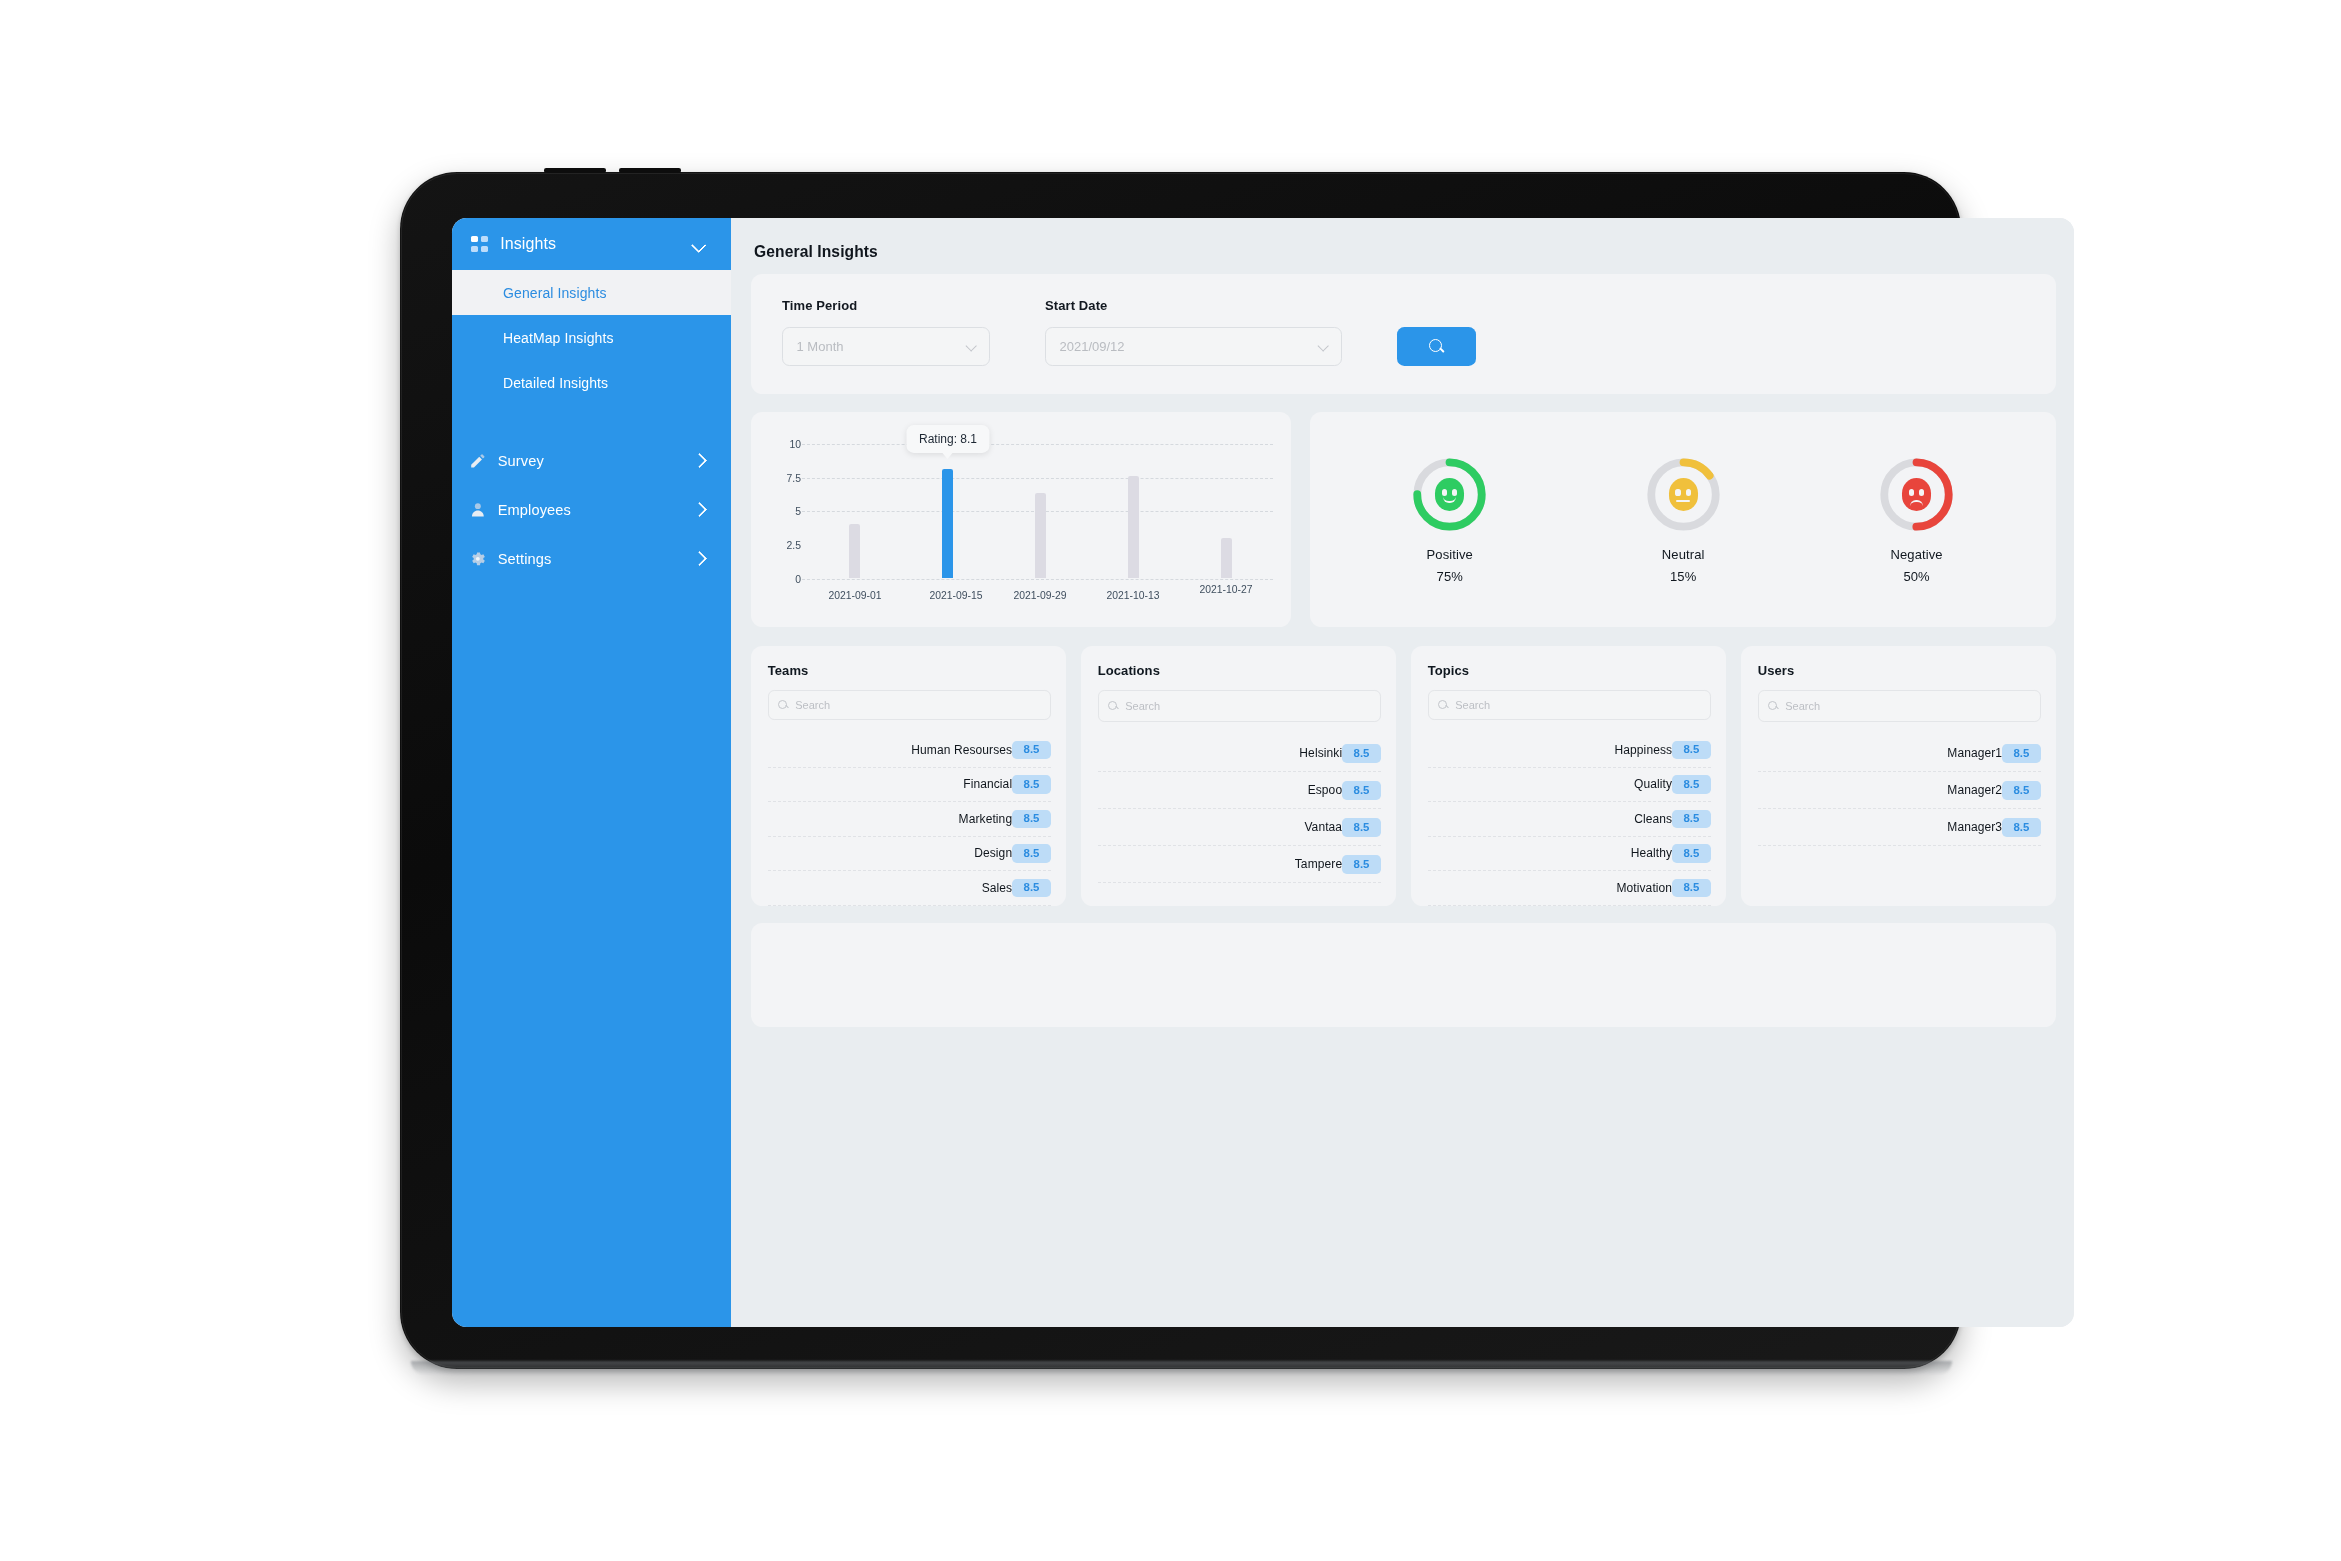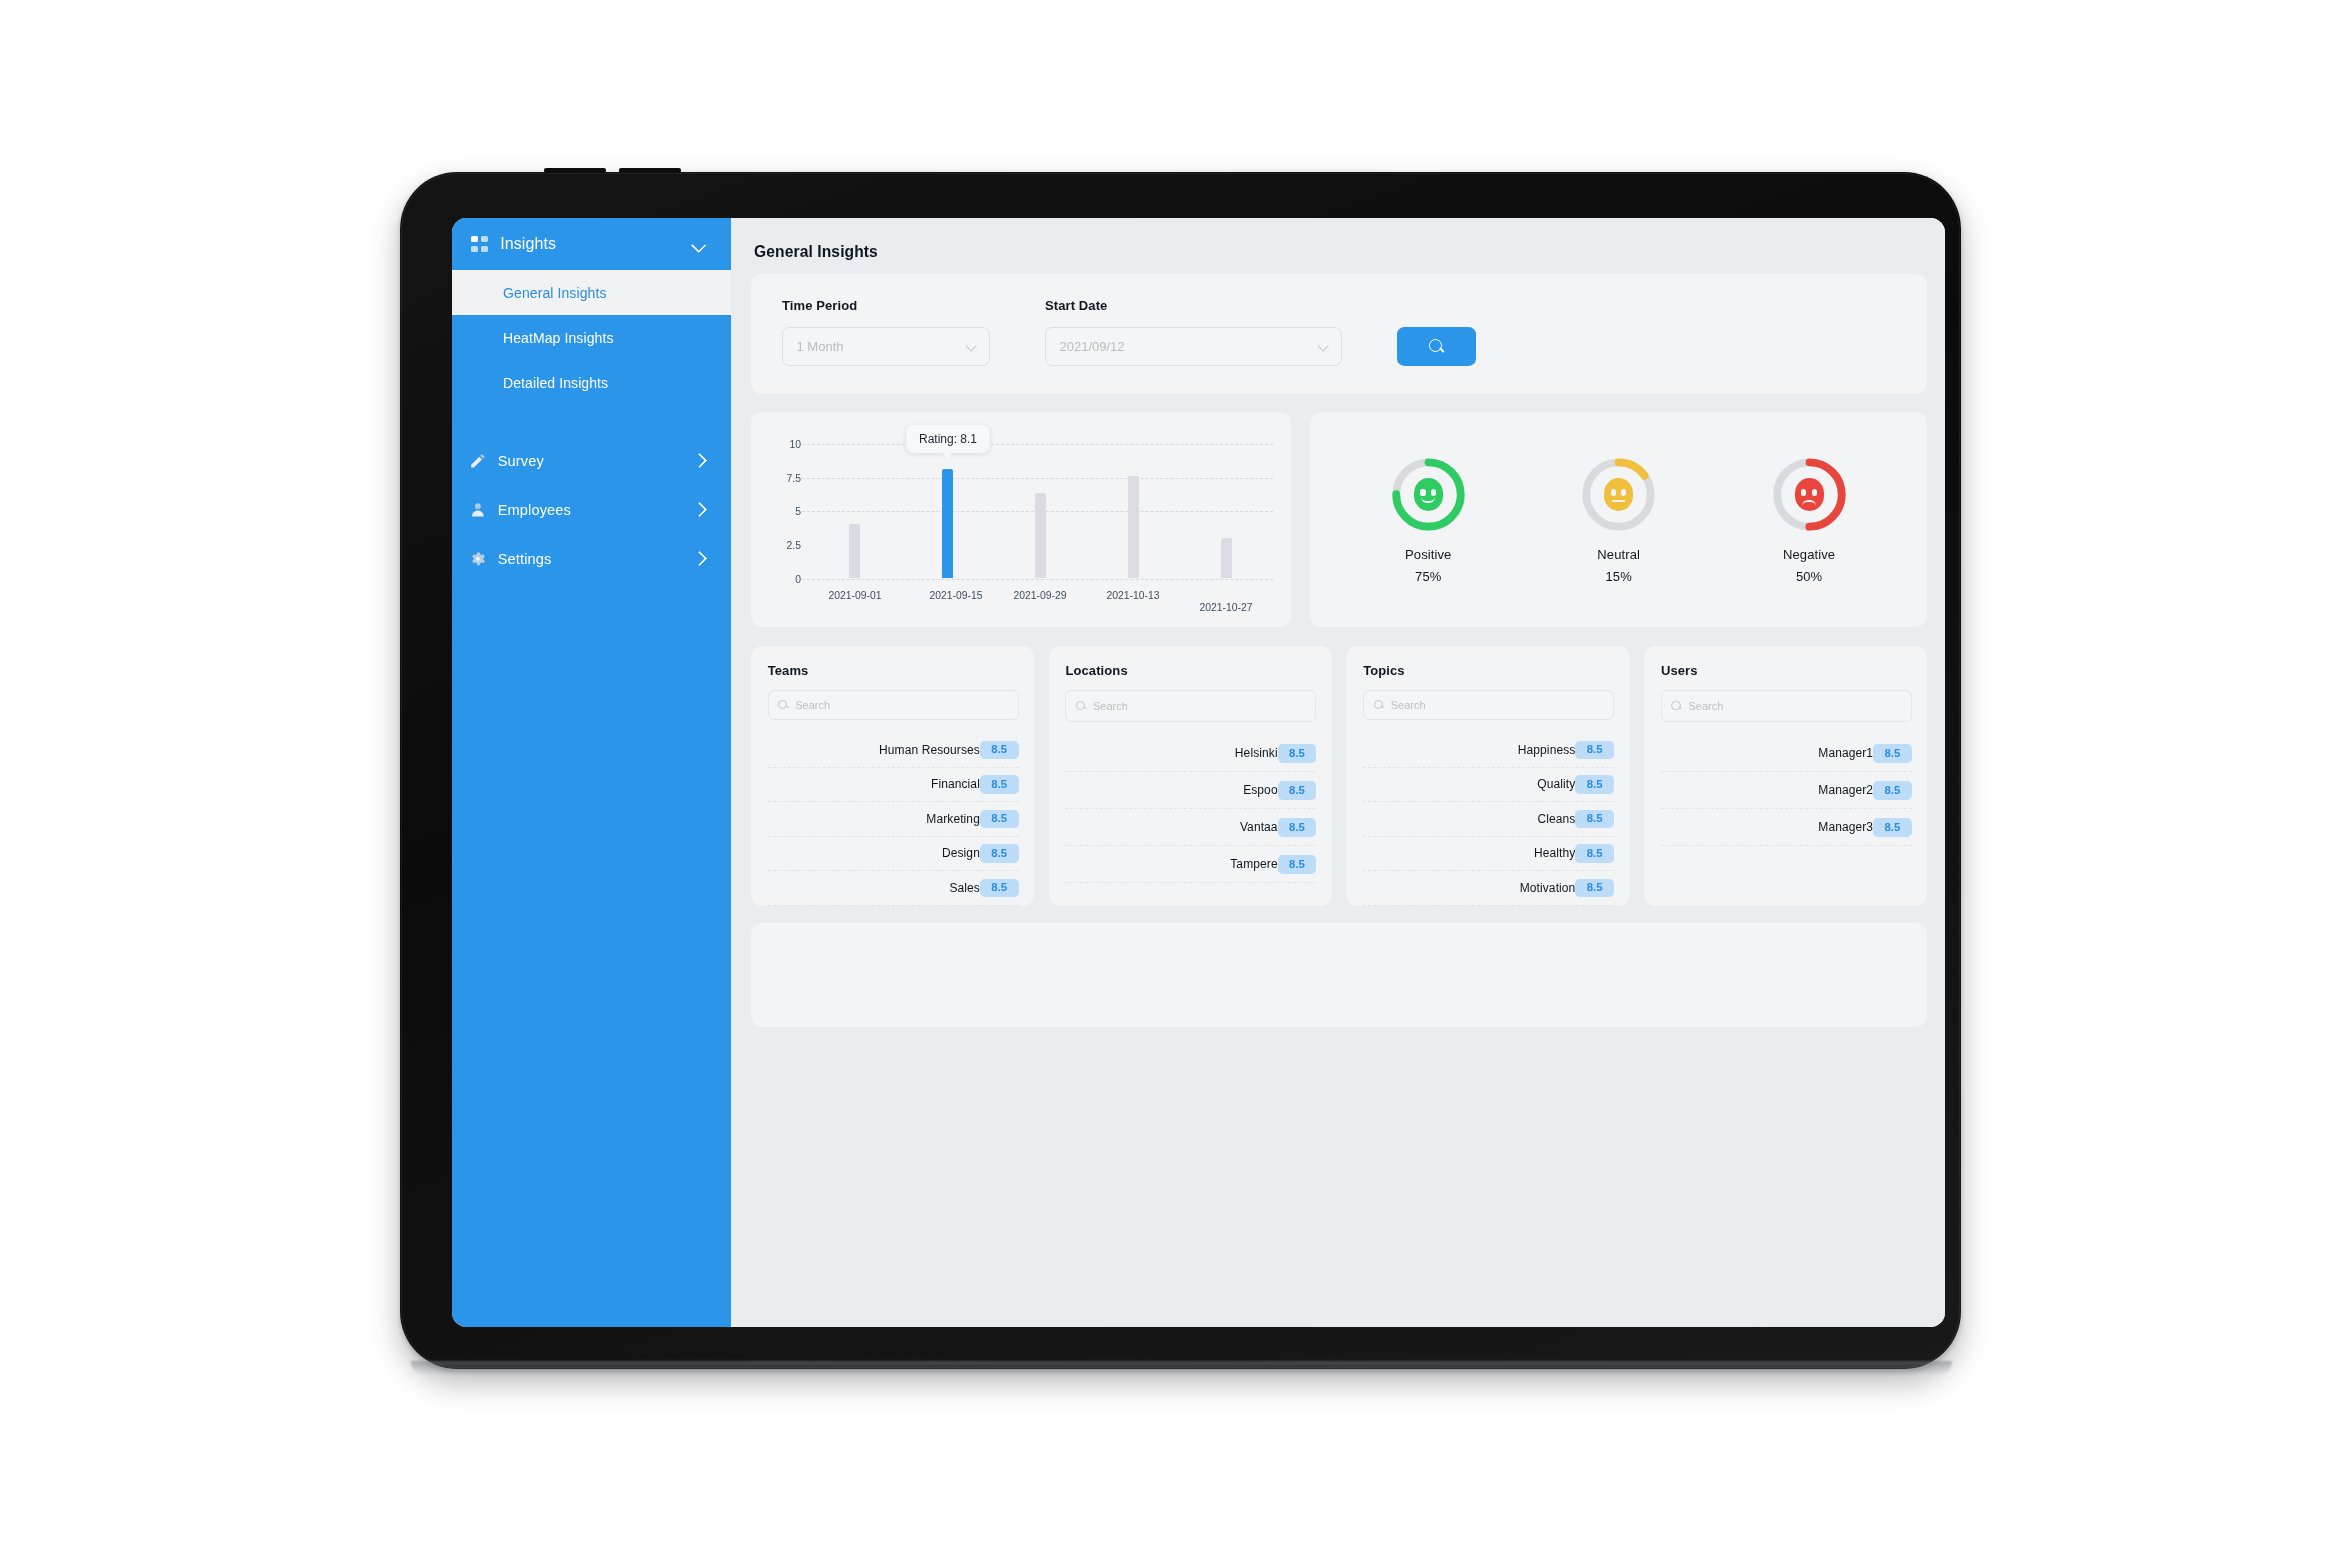--- a/index.html
+++ b/index.html
@@ -27,21 +27,21 @@
     position:absolute;left:411px;top:1361px;width:1541px;height:13.5px;
     background:linear-gradient(180deg,rgba(120,125,130,.55),rgba(150,155,160,0));
     border-radius:0 0 31px 31px;filter:blur(1px);
   }
   .cam-btn{position:absolute;background:#0d0d0d;border-radius:2.1px;height:5.2px;}
 
   
   #screen {
     position: absolute;
     left: 452px; top: 218px;
-    width: 1493px; height: 1109px;
+    width: 1622px; height: 1109px;
     background: #e9edf0;
     border-radius: 14.6px;
     overflow: hidden;
     display: flex;
   }
 
   
   #sidebar {
     width: 279px; flex: 0 0 279px;
     background: #2b95e9;
@@ -297,21 +297,21 @@
             <div class="bar" style="left: 98px; height: 54px; bottom: 49px;"></div>
             <div class="x-label" style="left: 104px; top: 178px;">2021-09-01</div>
             <div class="bar active" style="left: 191px; height: 109px; bottom: 49px;"></div>
             <div class="x-label" style="left: 197px; top: 178px; margin-left: 8px;">2021-09-15</div>
             <div id="tooltip" style="left: 197px; top: 13px;">Rating: 8.1</div>
             <div class="bar" style="left: 284px; height: 85px; bottom: 49px;"></div>
             <div class="x-label" style="left: 289px; top: 178px;">2021-09-29</div>
             <div class="bar" style="left: 377px; height: 102px; bottom: 49px;"></div>
             <div class="x-label" style="left: 382px; top: 178px;">2021-10-13</div>
             <div class="bar" style="left: 470px; height: 40px; bottom: 49px;"></div>
-            <div class="x-label" style="left: 475px; top: 190px;">2021-10-27</div>
+            <div class="x-label" style="left: 475px; top: 172px;">2021-10-27</div>
           </div>
       </div>
       <div id="gauge-card" class="card">
           <div class="gauge">
             <div class="donut">
               <svg width="79" height="79" viewBox="0 0 152 152">
                 <circle cx="76" cy="76" r="62" fill="none" stroke="#d9dade" stroke-width="15"></circle>
                 <circle cx="76" cy="76" r="62" fill="none" stroke="#2ecc62" stroke-width="15" stroke-linecap="round" stroke-dasharray="389.6" stroke-dashoffset="97.4"></circle>
               </svg>
               <div class="face">

